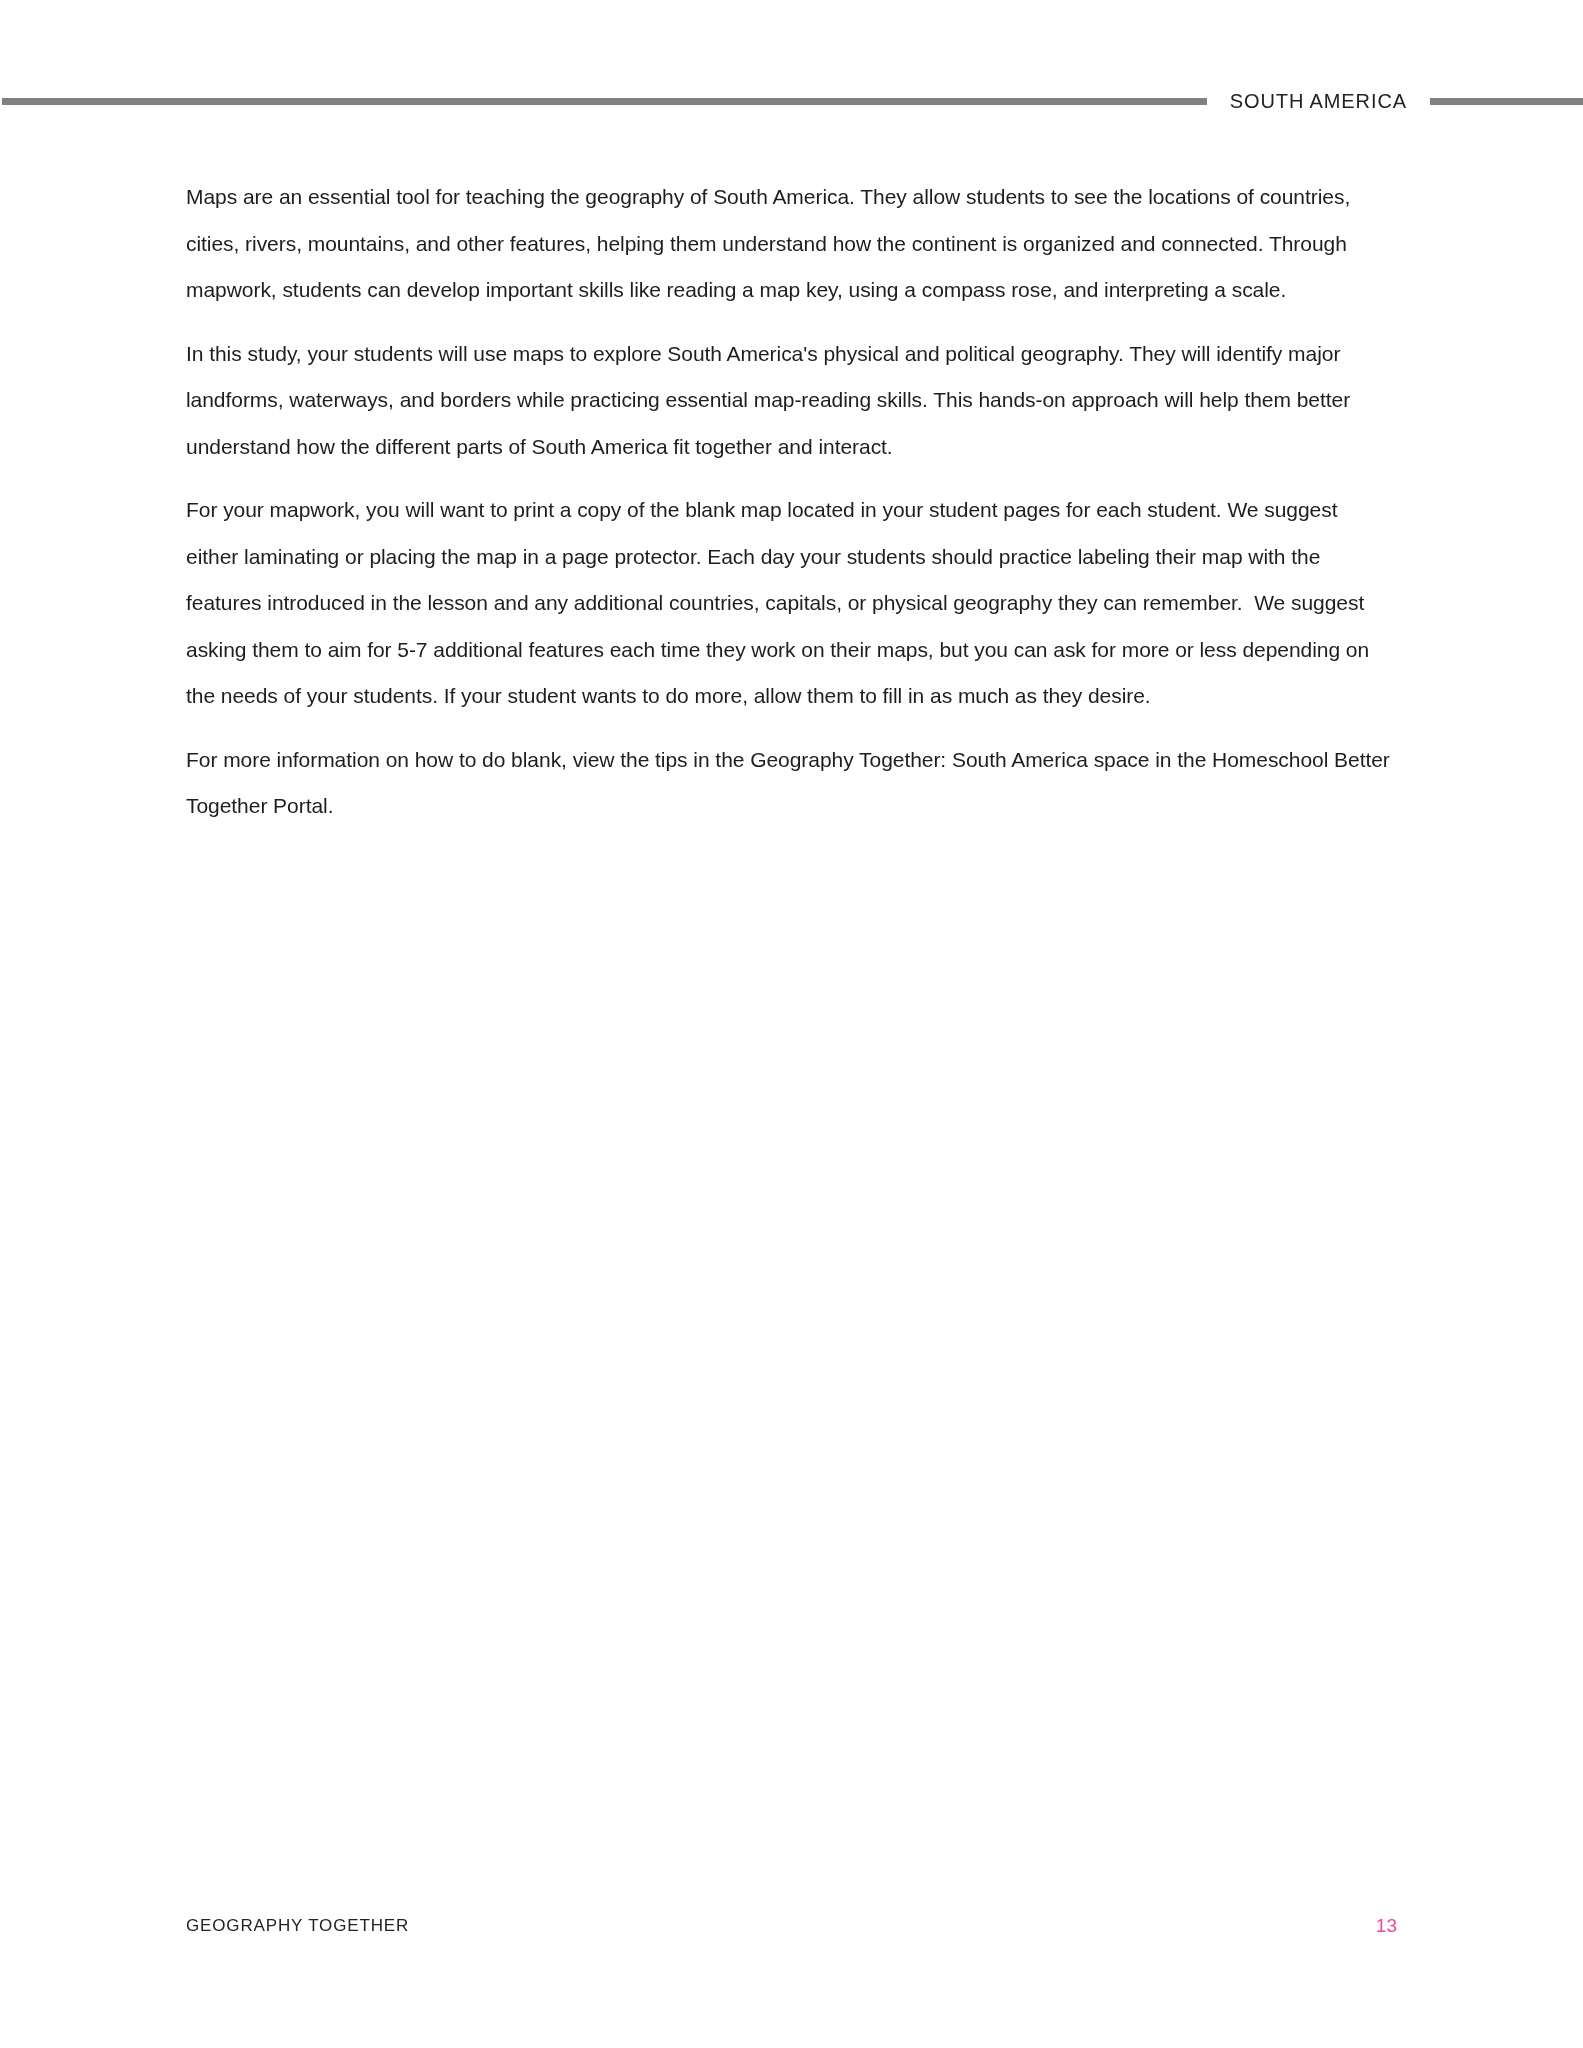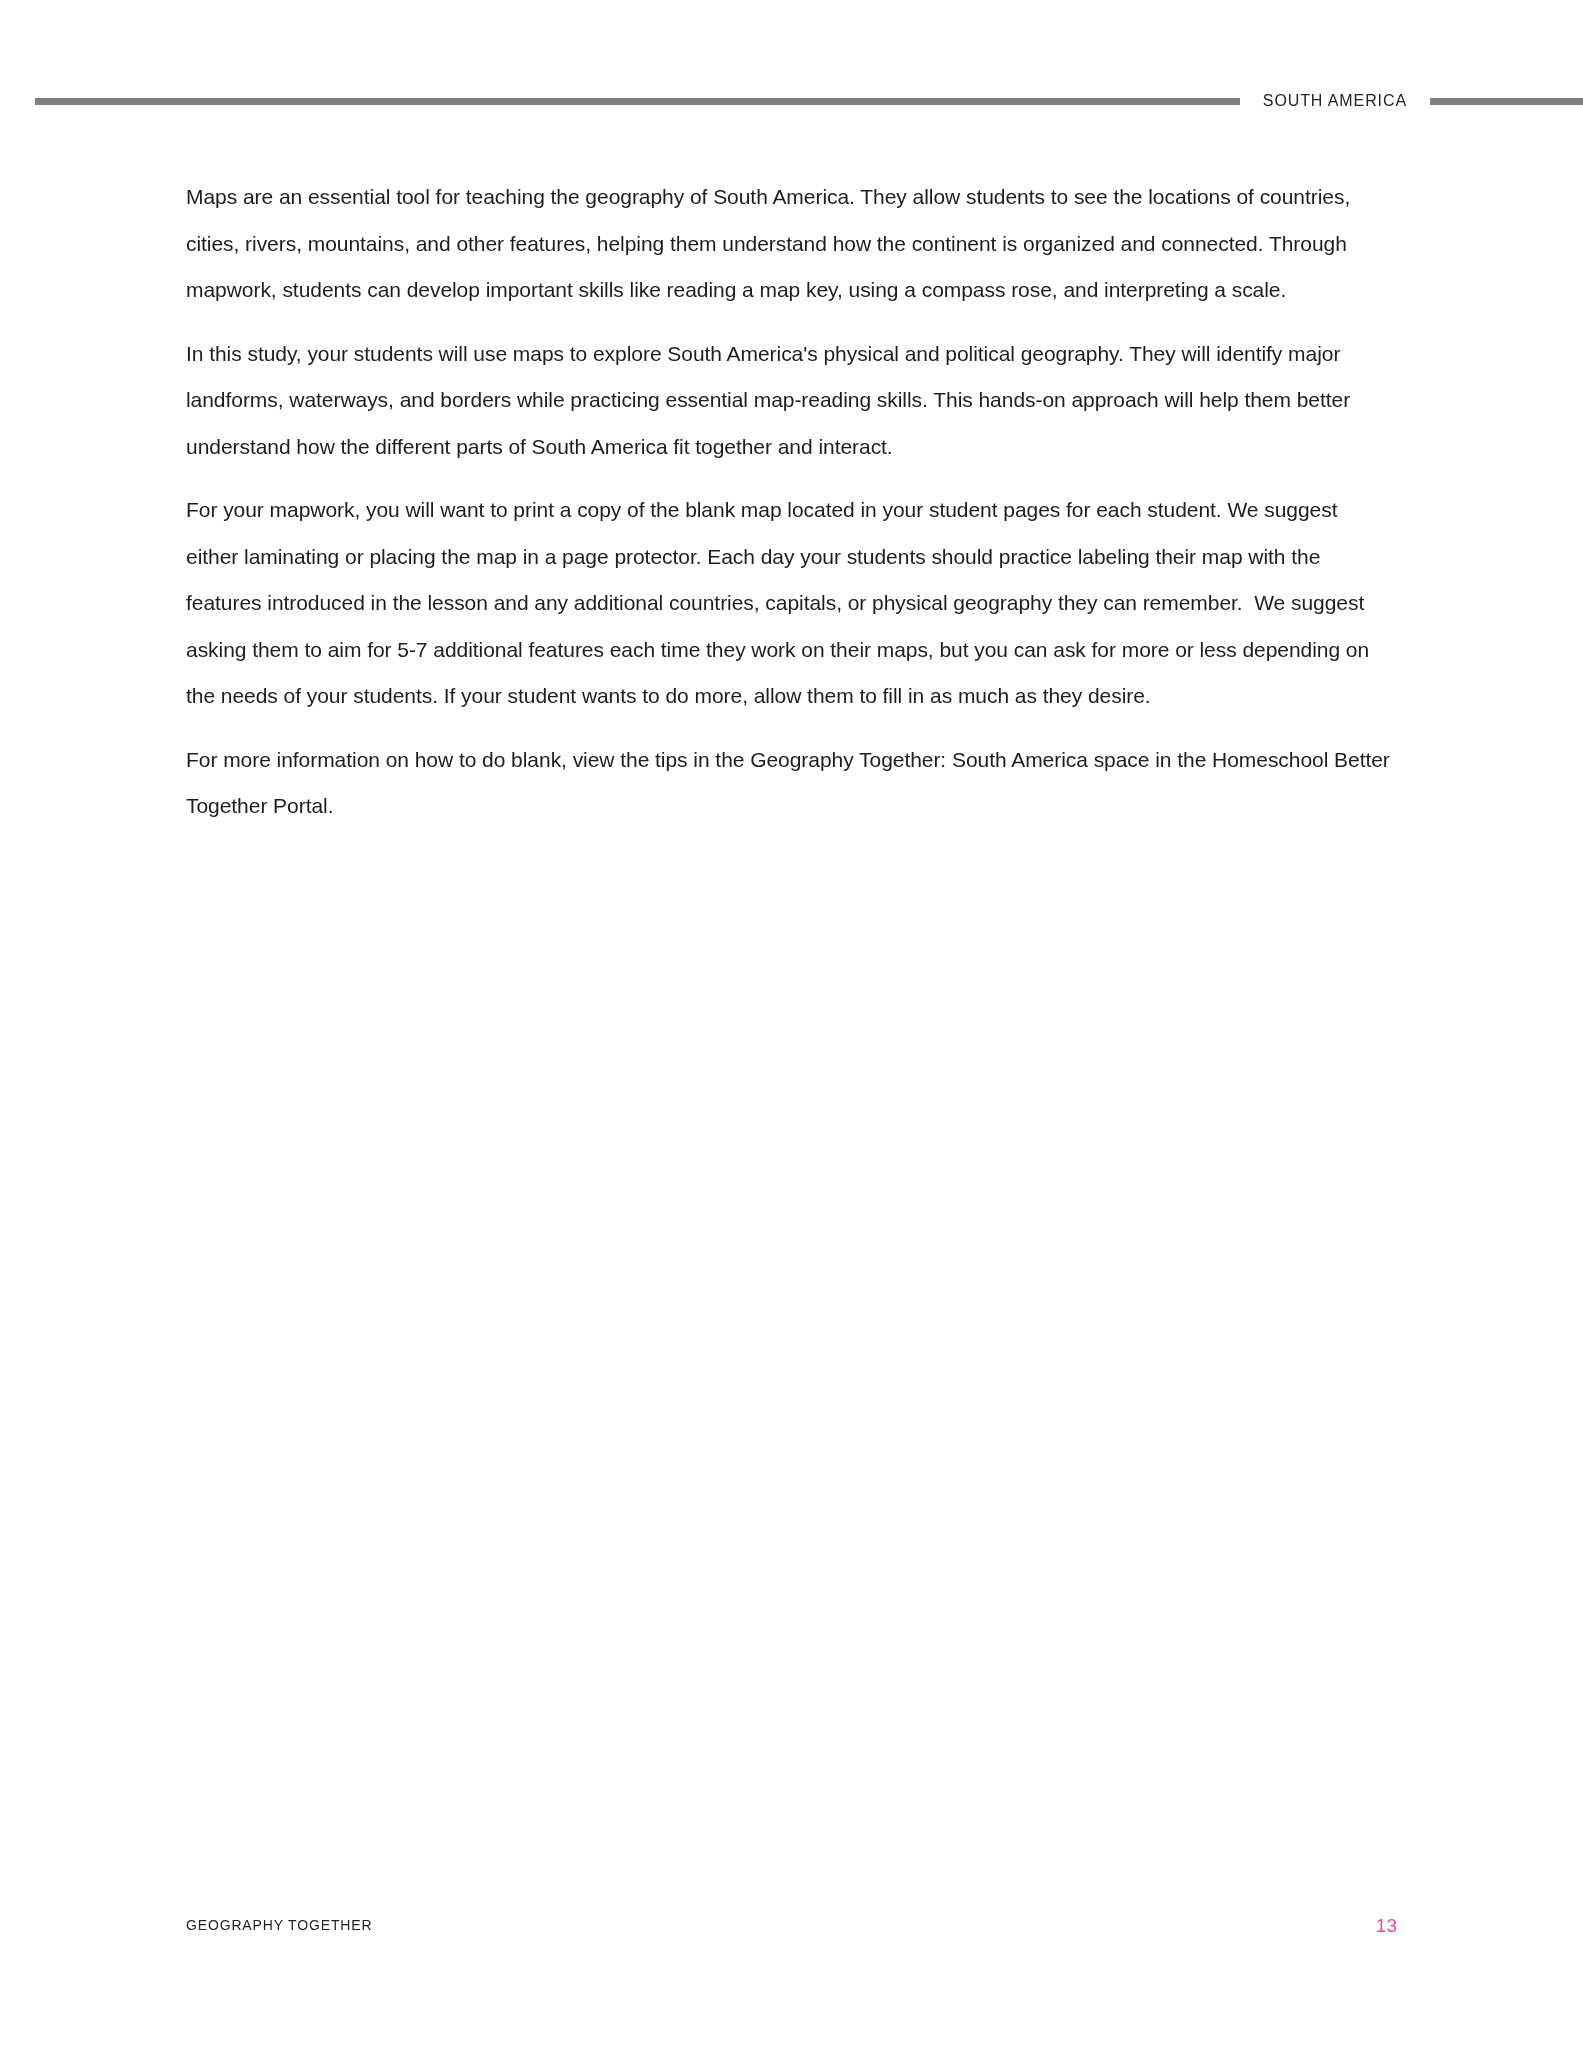--- a/index.html
+++ b/index.html
@@ -35,21 +35,21 @@
   }
   .header-rule {
     height: 7px;
     background: #808080;
     flex: 0 0 auto;
   }
   .header-rule.left  { width: 1205px; }
   .header-rule.right { width: 153px;  }
   .header-title {
     font-family: "Liberation Sans", "DejaVu Sans", sans-serif;
-    font-size: 16px;
+    font-size: 20px;
     font-weight: 400;
     letter-spacing: 0.9px;
     color: #232323;
     white-space: nowrap;
     padding: 0 23px;
     line-height: 1;
   }
 
   
   .content {
@@ -87,21 +87,21 @@
     left: 186px;
     right: 186px;
     top: 1913px;
     height: 24px;
     display: flex;
     align-items: center;
     justify-content: space-between;
   }
   .footer-label {
     font-family: "Liberation Sans", "DejaVu Sans", sans-serif;
-    font-size: 14px;
+    font-size: 17px;
     font-weight: 400;
     letter-spacing: 0.85px;
     color: #232323;
     line-height: 1;
     white-space: nowrap;
   }
   .footer-page-number {
     font-family: "Liberation Sans", "DejaVu Sans", sans-serif;
     font-size: 19px;
     font-weight: 400;

